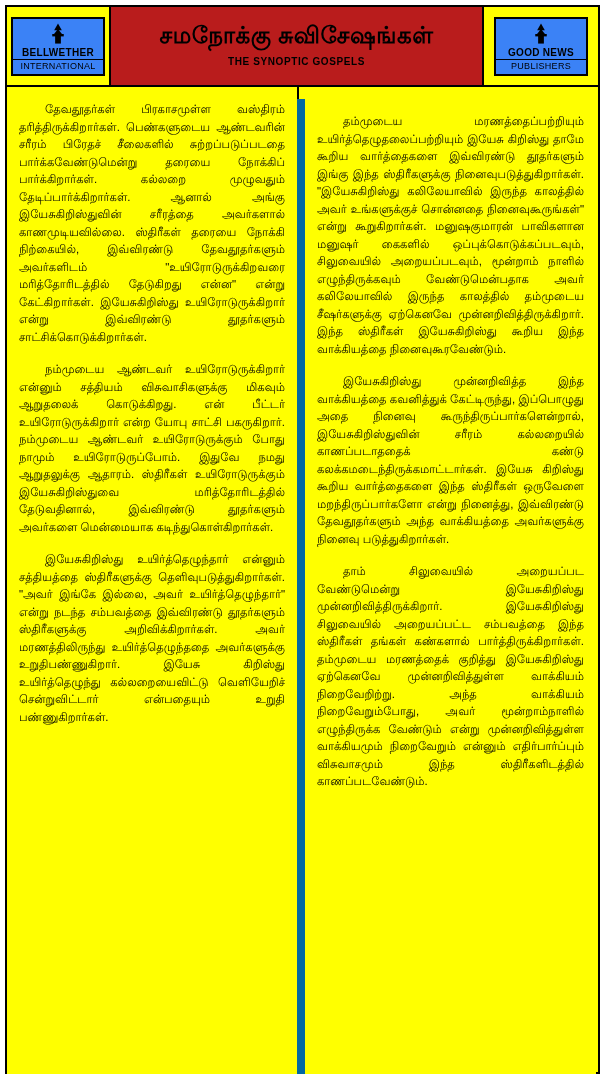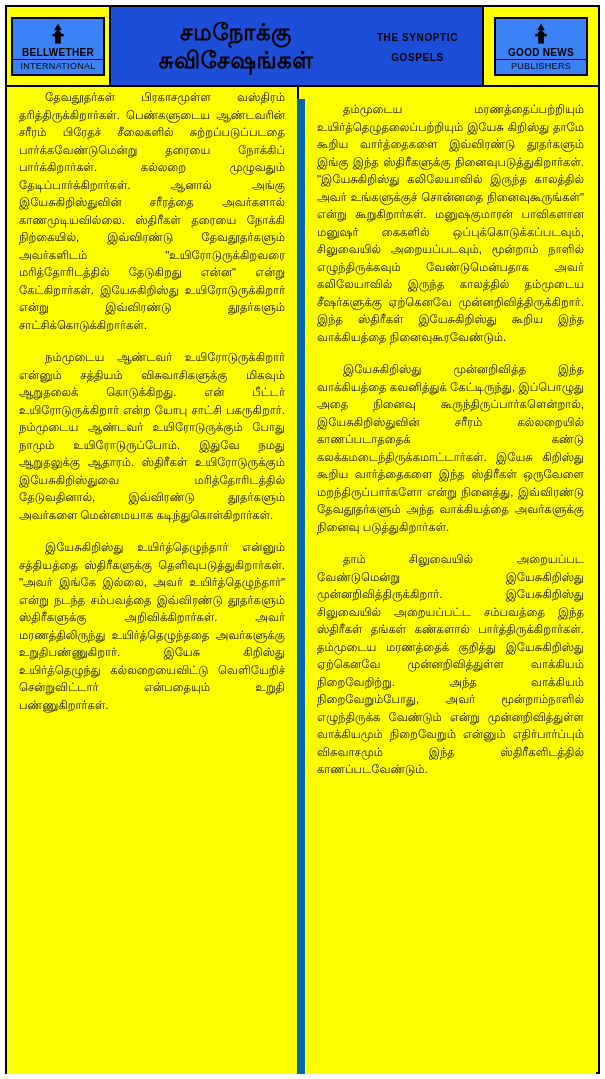--- a/index.html
+++ b/index.html
@@ -79,24 +79,24 @@
     padding-top: 1px;
   }
   .torch {
     width: 100%;
     height: 26px;
     display: block;
   }
   .title-block {
     flex: 1;
     display: flex;
-    flex-direction: row;
+    flex-direction: column;
     align-items: center;
     justify-content: center;
-    background: #1d4ed8;
+    background: #b91c1c;
     text-align: center;
     padding: 2px 4px;
     box-sizing: border-box;
   }
   .title-ta {
     font-size: 23px;
     font-weight: bold;
     color: #000000;
     line-height: 28px;
     letter-spacing: 0.5px;
@@ -110,21 +110,21 @@
     margin-top: 3px;
   }
   
   .body {
     display: flex;
     height: calc(100% - 78px);
     box-sizing: border-box;
   }
   .col {
     box-sizing: border-box;
-    padding: 2px 12px 10px 12px;
+    padding: 14px 12px 10px 12px;
     background: #ffff00;
     overflow: hidden;
   }
   .col-left {
     width: 292px;
     border-right: 2px solid #000000;
   }
   .col-right {
     width: 299px;
     border-left: 8px solid #0369a1;

